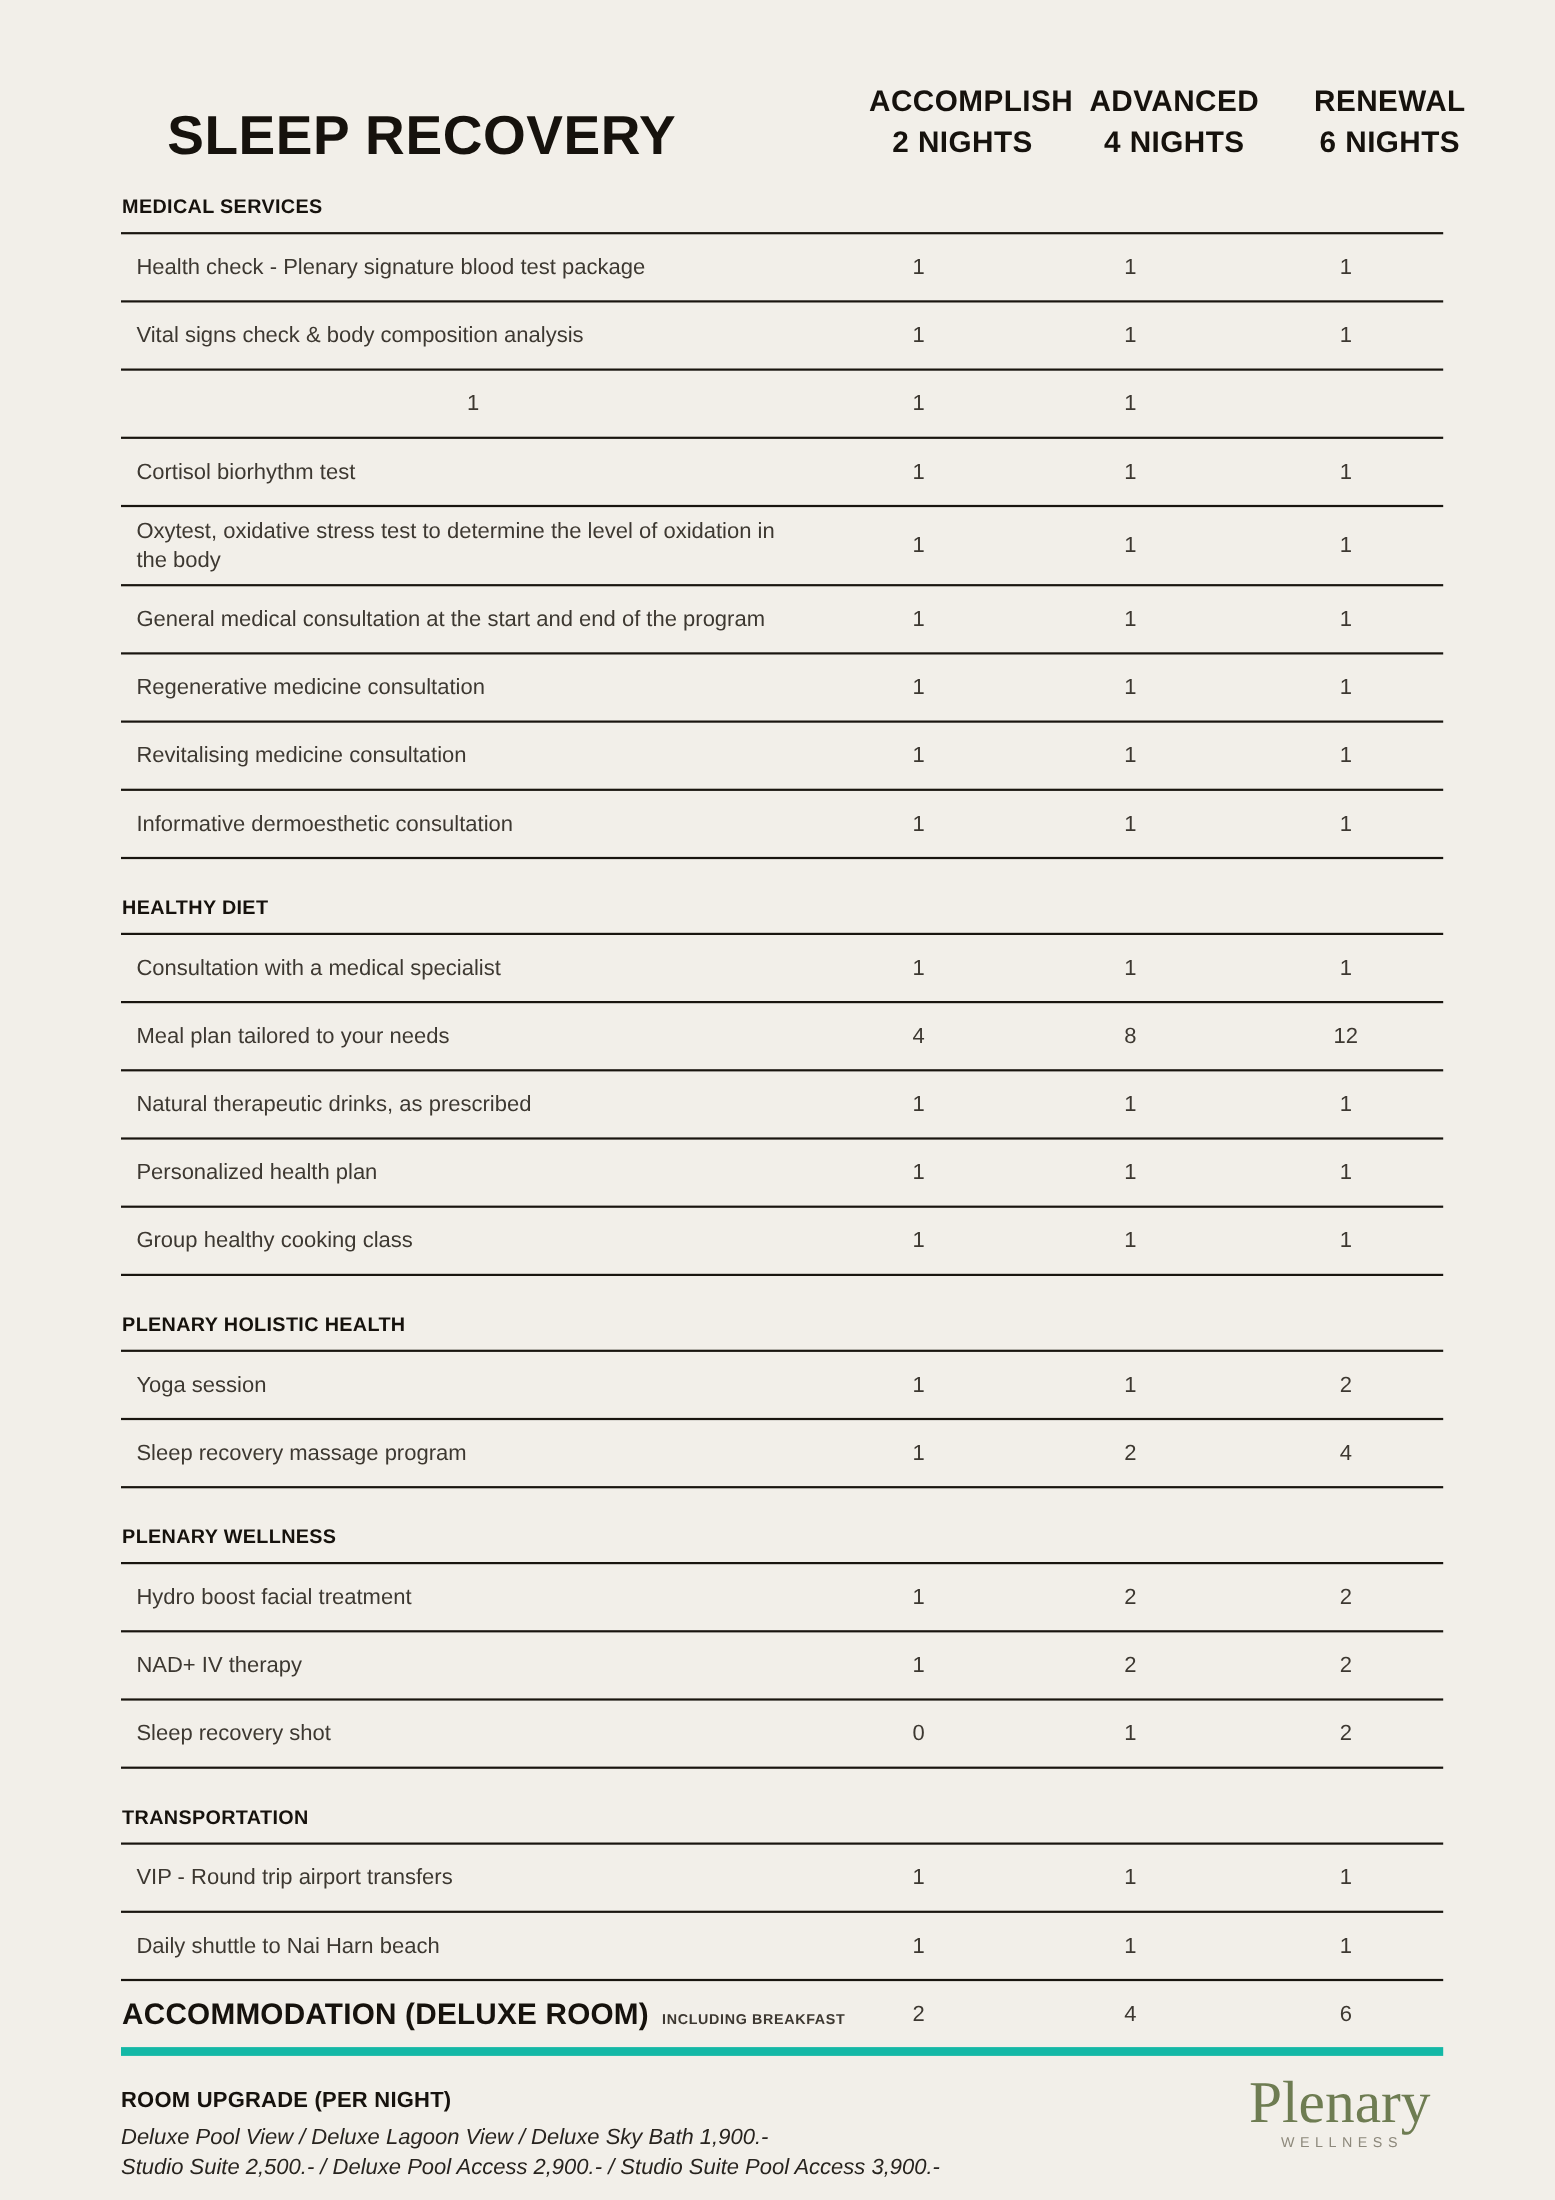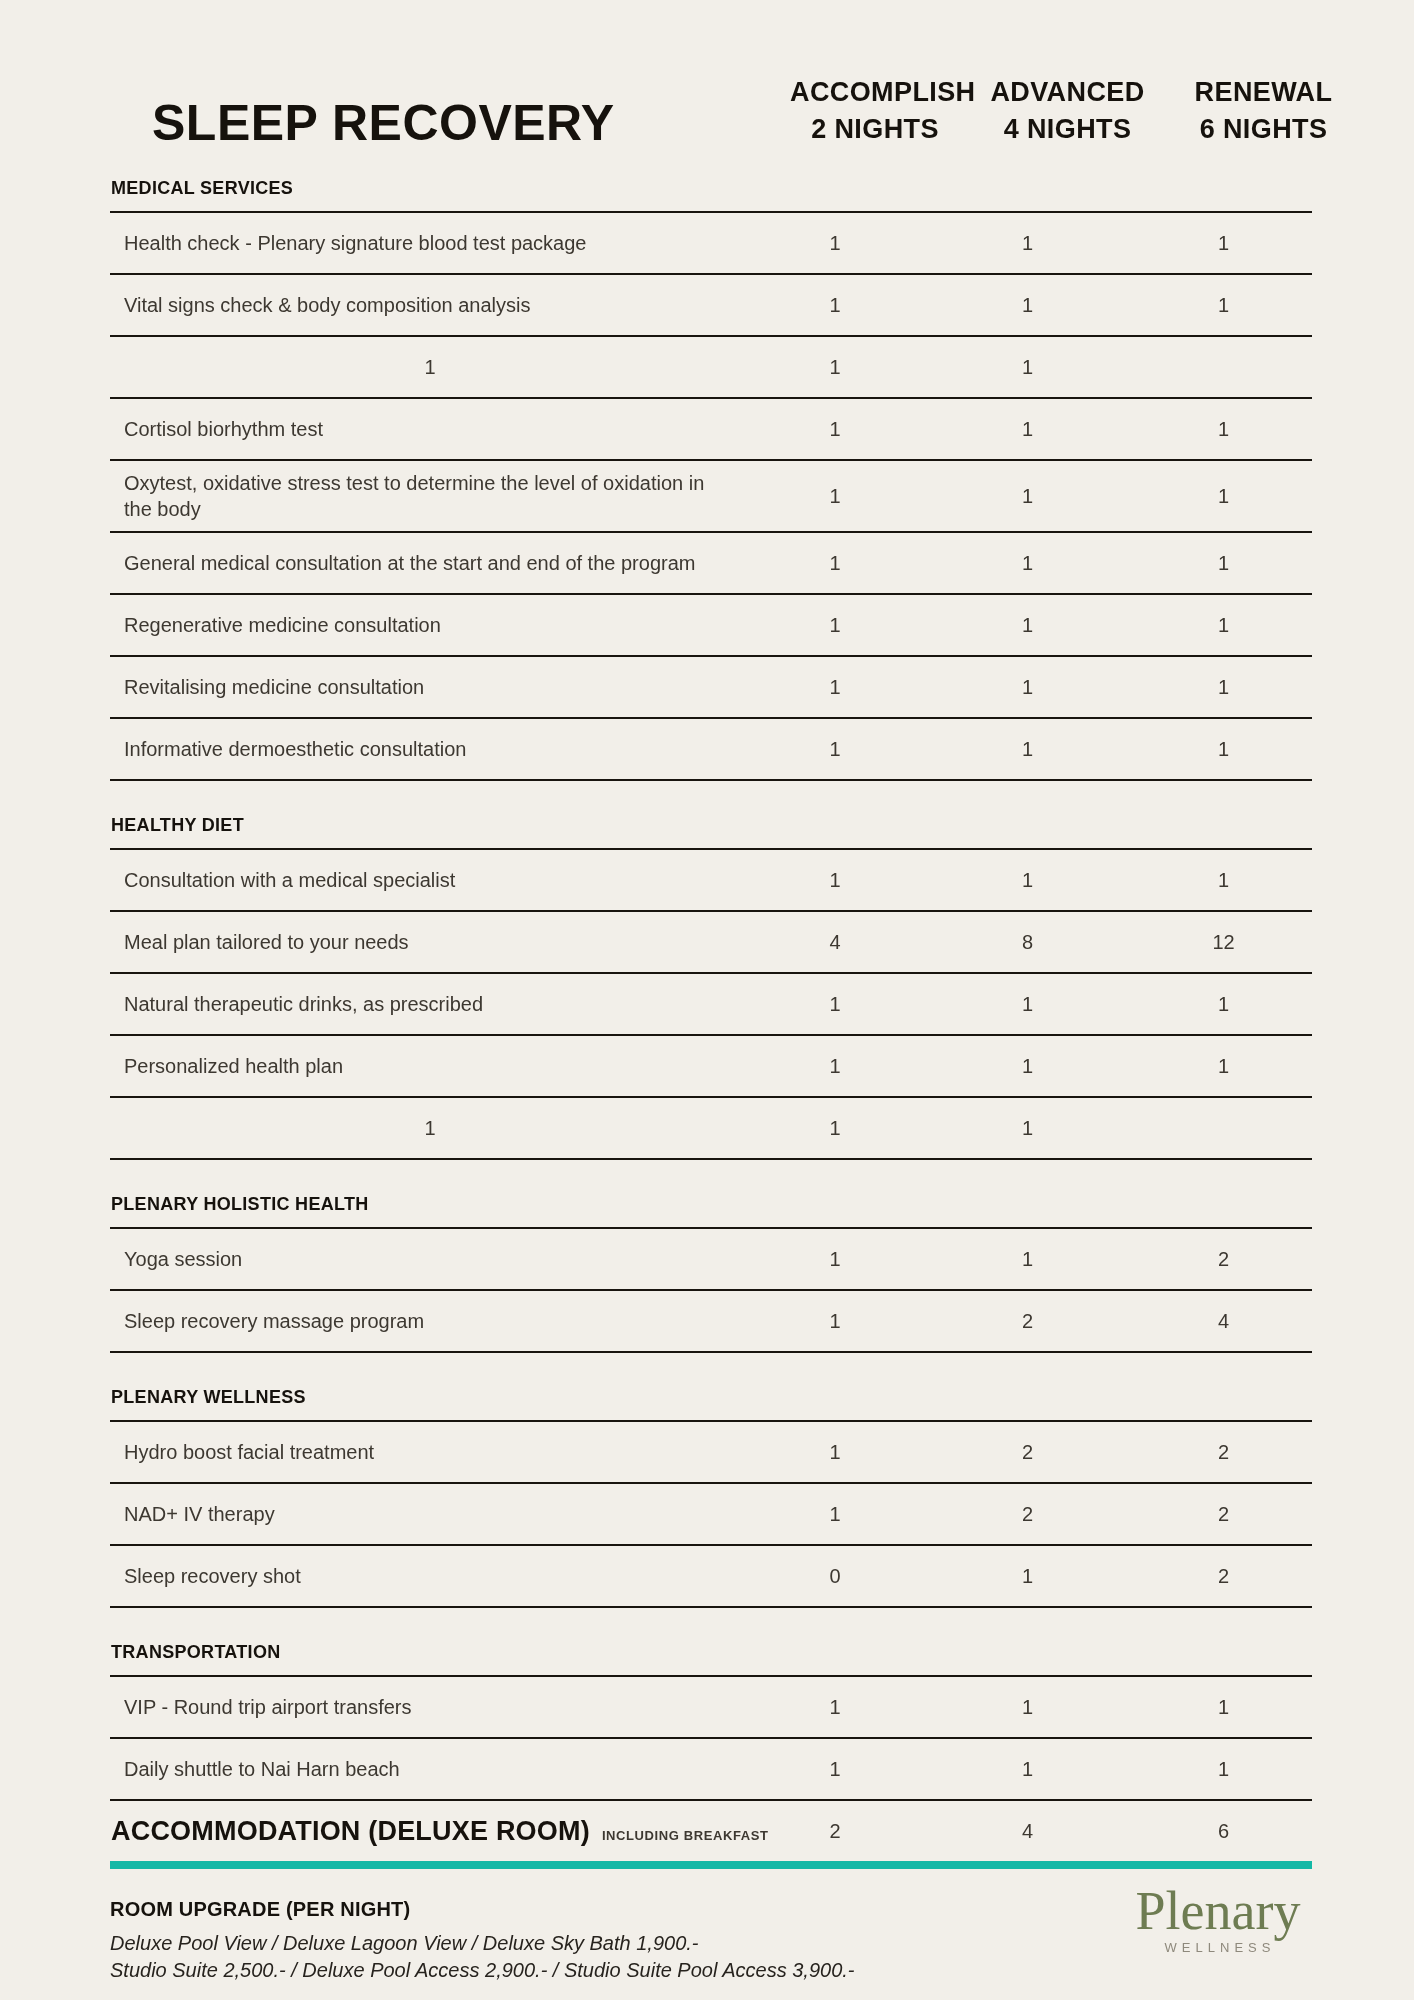--- a/index.html
+++ b/index.html
@@ -203,20 +203,21 @@
   </div>
 
   <div class="row">
     <div class="row-label">Personalized health plan</div>
     <div class="val">1</div>
     <div class="val">1</div>
     <div class="val">1</div>
   </div>
 
   <div class="row">
+    <div class="row-label">Group healthy cooking class</div>
     <div class="val">1</div>
     <div class="val">1</div>
     <div class="val">1</div>
   </div>
 </div>
   </section>
 
   <section>
     <h2 class="section-title">PLENARY HOLISTIC HEALTH</h2>
     <div class="rows">

